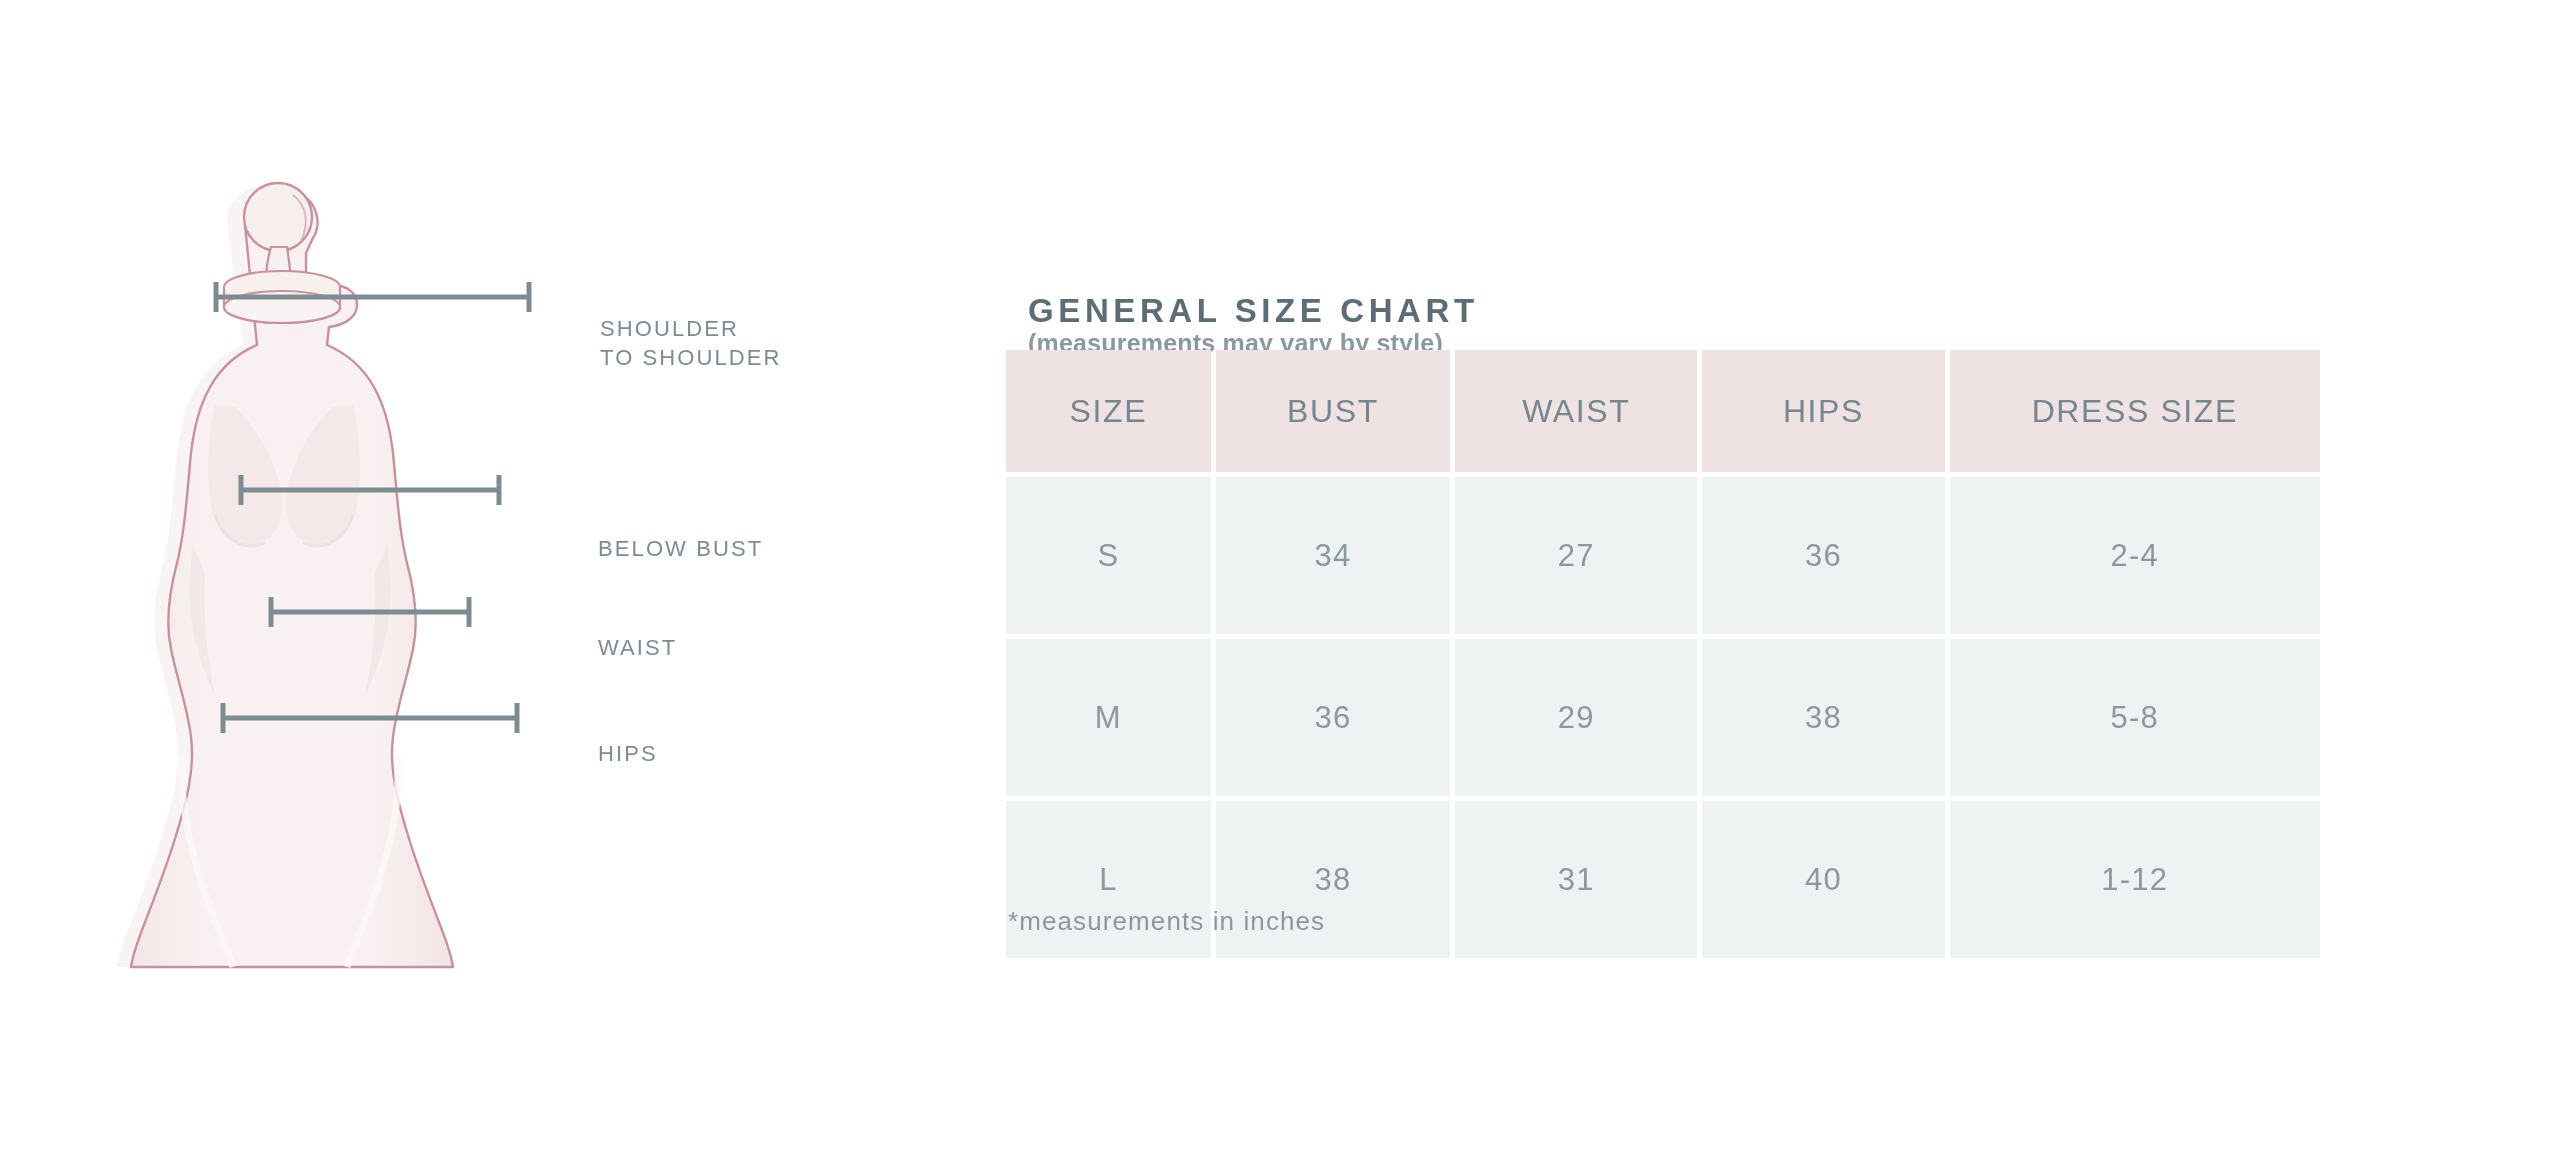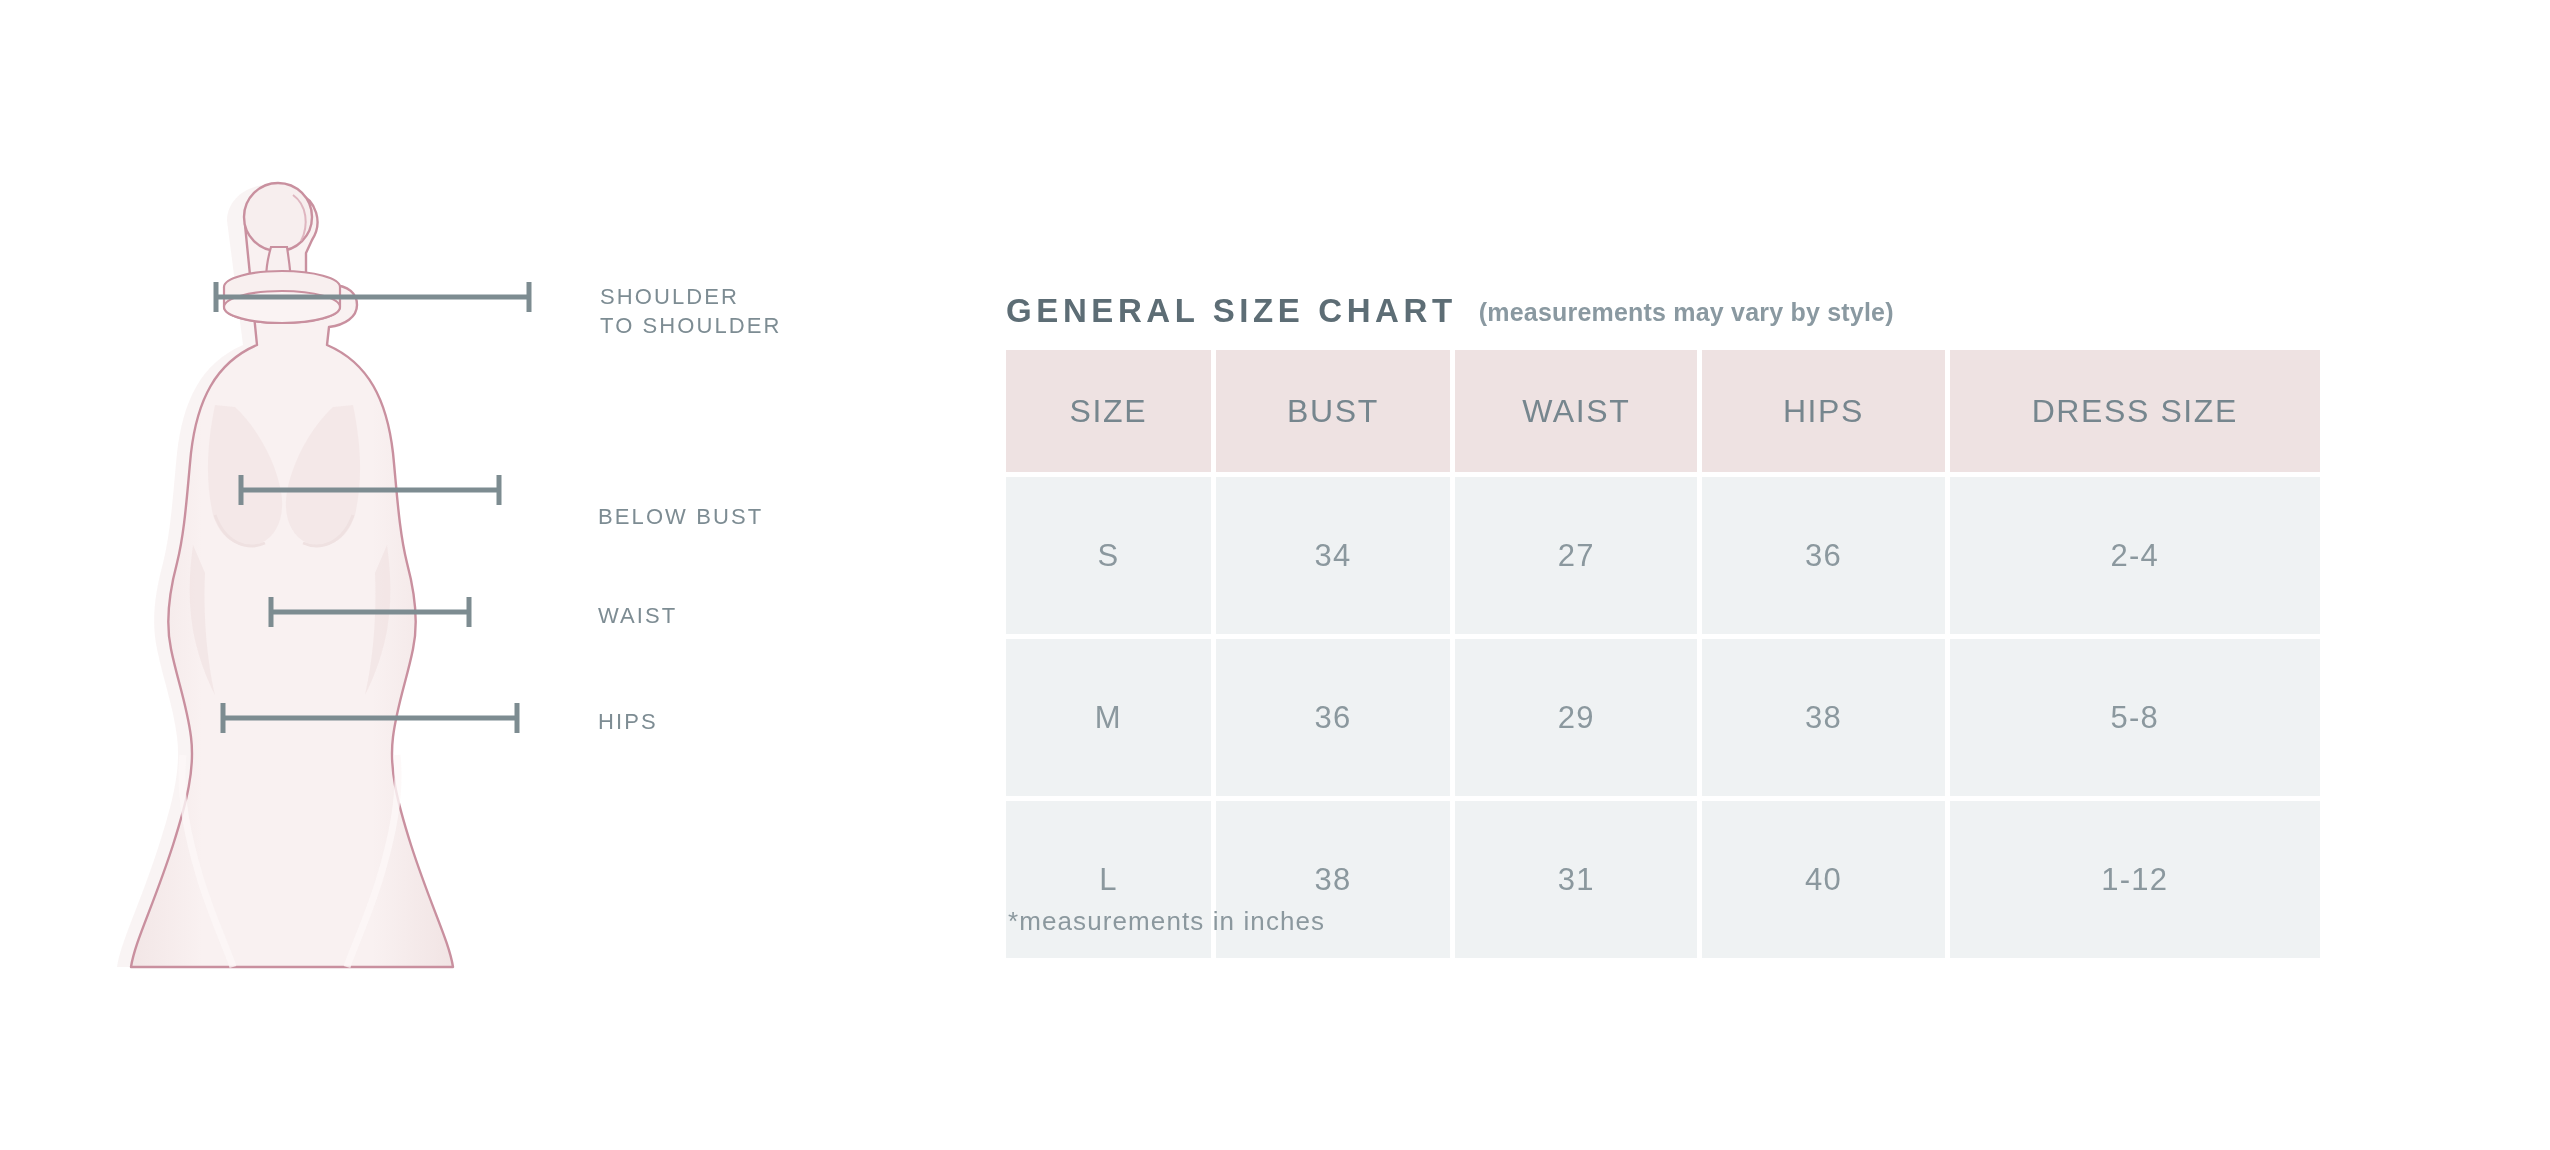--- a/index.html
+++ b/index.html
@@ -16,32 +16,33 @@
   #mannequin-svg{position:absolute;left:95px;top:95px;}
 
   .measure-label{
     position:absolute;
     color:#7d8c93;
     font-size:22px;
     letter-spacing:2.1px;
     line-height:29px;
     white-space:pre-line;
     font-weight:400;
+    margin-top:32px;
   }
   #label-shoulder{left:600px;top:282px;}
   #label-belowbust{left:598px;top:502px;}
   #label-waist{left:598px;top:601px;}
   #label-hips{left:598px;top:707px;}
 
   
   #chart-panel{position:absolute;left:1006px;top:0;width:1400px;height:1150px;}
 
   #chart-title-row{
     position:absolute;left:0;top:292px;
-    display:flex;align-items:baseline;white-space:nowrap;
+    display:flex;align-items:baseline;white-space:nowrap;flex-direction:column;
   }
   #chart-title{
     color:#5d6d75;
     font-size:33px;
     font-weight:bold;
     letter-spacing:4.6px;
   }
   #chart-subtitle{
     color:#8a99a1;
     font-size:25px;

